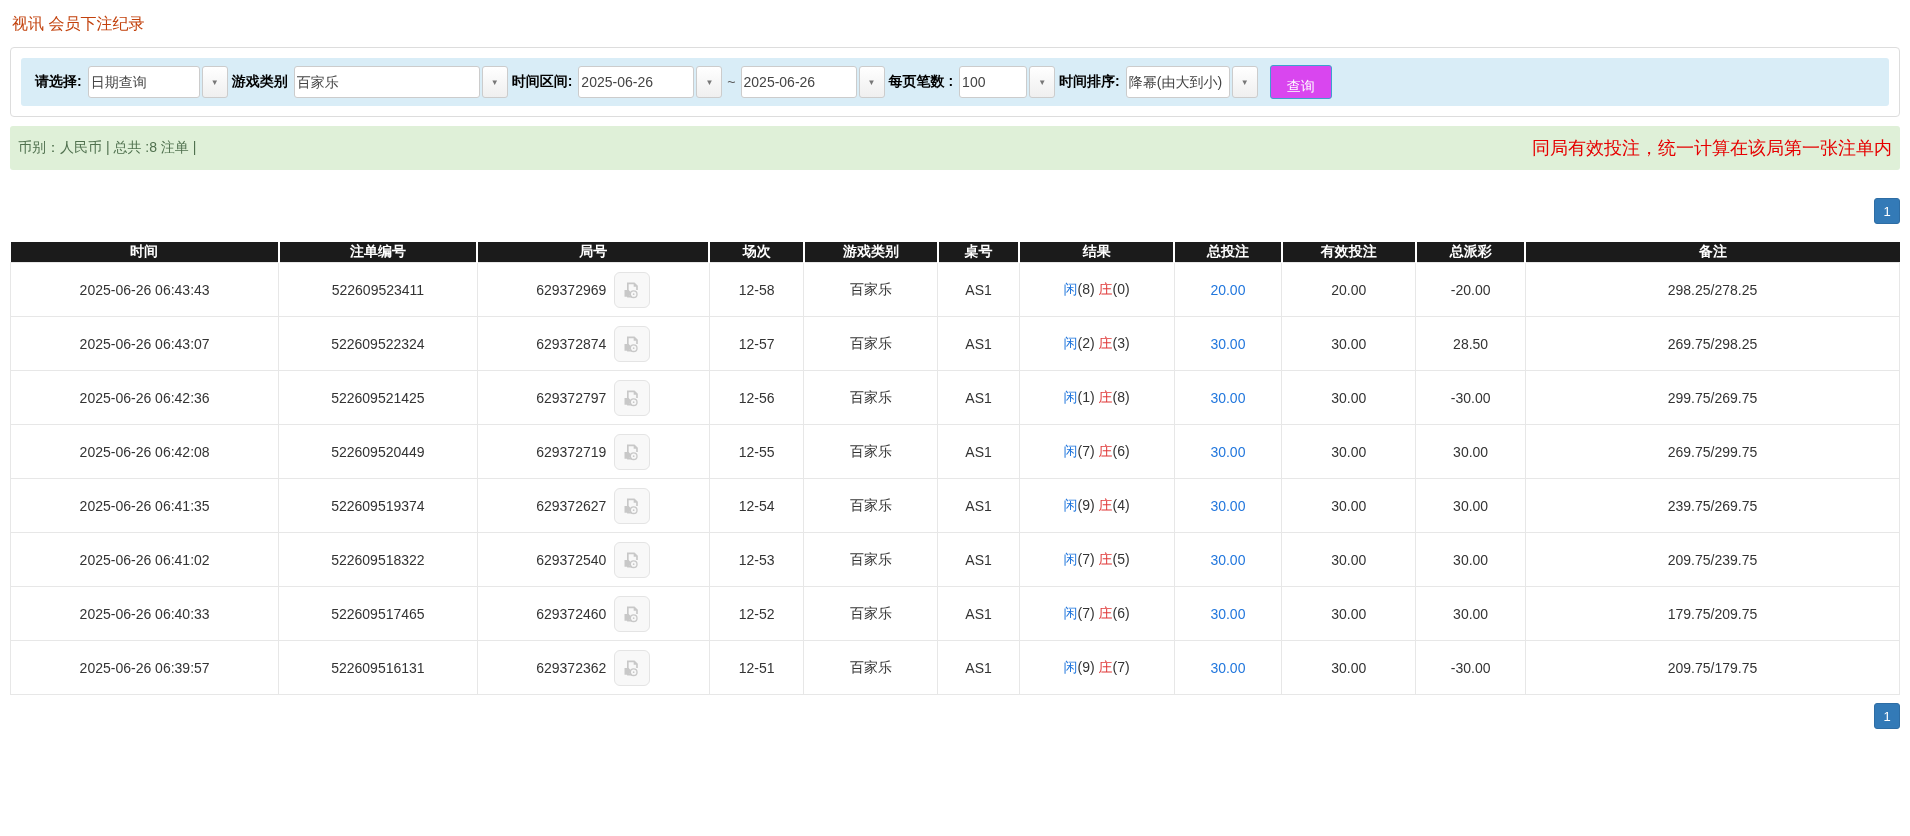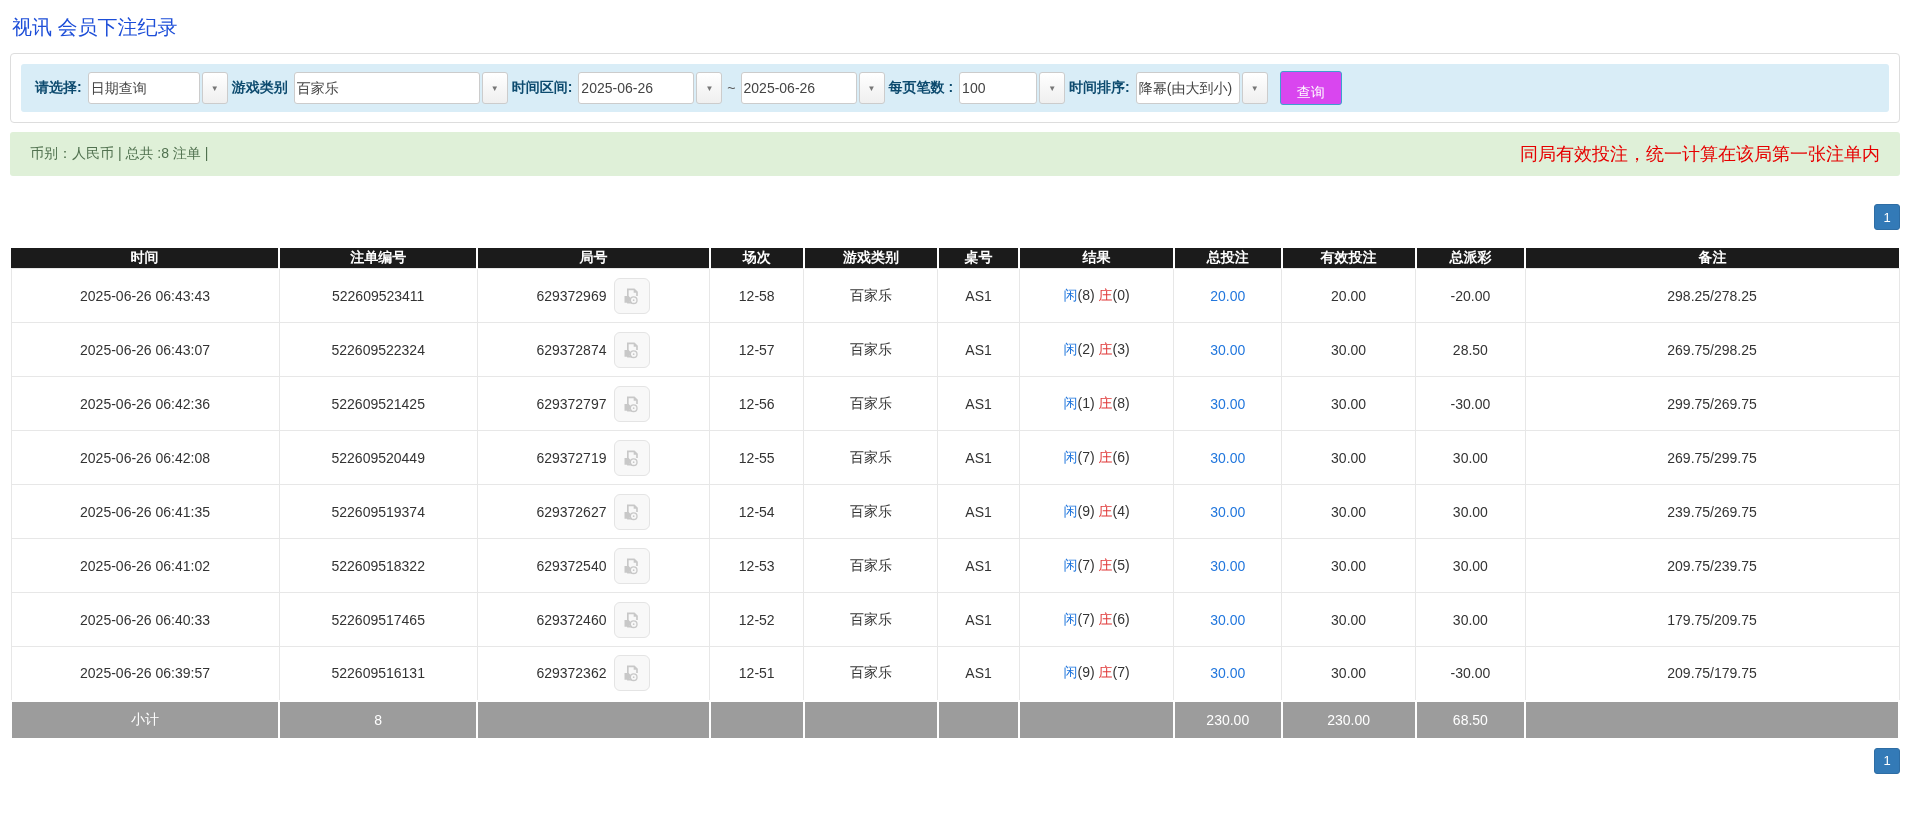--- a/index.html
+++ b/index.html
@@ -6,66 +6,66 @@
   html,body { margin:0; padding:0; }
   body {
     width:1910px; height:836px; overflow:hidden;
     background:#fff; color:#333;
     font-family:"Liberation Sans", sans-serif;
     font-size:14px;
   }
   .page { padding:0 10px; }
 
   .page-title {
-    font-size:20px; font-weight:500; color:#1d4ed8;
+    font-size:16px; font-weight:500; color:#c2410c;
     margin:14px 0 12px 2px;
   }
 
   
   .filter-panel {
     border:1px solid #ddd; border-radius:4px;
     padding:10px; margin-bottom:9px; background:#fff;
   }
   .filter-bar {
     background:#d9edf7; border-radius:3px;
     height:48px; padding:0 12px;
     display:flex; align-items:center; white-space:nowrap;
   }
   .flabel {
-    color:#0c4a6e; font-weight:bold; font-size:14px;
+    color:#000000; font-weight:bold; font-size:14px;
     margin:0 6px 0 4px;
   }
   .flabel:first-child { margin-left:2px; }
   .combo { display:inline-flex; align-items:center; }
   .combo-input {
     background:#fff; border:1px solid #ccc; border-radius:3px;
     height:32px; line-height:30px; padding:0 2px;
     font-size:14px; color:#444; overflow:hidden;
   }
   .combo-caret {
     width:26px; height:32px; margin-left:2px;
     border:1px solid #ccc; border-radius:3px;
     background:linear-gradient(#ffffff,#efefef);
     color:#777; font-size:8px;
     display:inline-flex; align-items:center; justify-content:center;
     cursor:pointer; padding:0;
   }
   .w110{width:112px;} .w185{width:186px;} .w115{width:116px;}
-  .w75{width:78px;}  .w128{width:104px;}
+  .w75{width:68px;}  .w128{width:104px;}
   .tilde { color:#555; margin:0 5px; }
   .search-btn {
     margin-left:12px; height:34px; padding:12px 16px;
     background:#d946ef; border:1px solid #3ea0ce; border-radius:3px;
     color:#fff; font-size:14px; cursor:pointer;
   }
 
   
   .summary-bar {
     background:#dff0d8; border-radius:3px;
-    height:44px; padding:0 20px;
+    height:44px; padding:0 8px;
     display:flex; align-items:center; justify-content:space-between;
   }
   .summary-left { color:#50714f; font-size:14px; }
   .summary-right { color:#e60000; font-size:18px; }
 
   
   .pager { display:flex; justify-content:flex-end; }
   .pager-top { margin:28px 0 18px; }
   .pager-bottom { margin:8px 0 0; }
   .page-btn {
@@ -348,33 +348,20 @@
             </button></td>
           <td>12-51</td>
           <td>百家乐</td>
           <td>AS1</td>
           <td><span class="res-p">闲</span><span class="res-v">(9) </span><span class="res-b">庄</span><span class="res-v">(7)</span></td>
           <td><a class="bet-link">30.00</a></td>
           <td>30.00</td>
           <td class="neg">-30.00</td>
           <td>209.75/179.75</td>
         </tr>
-        <tr class="foot-row">
-          <td>小计</td>
-          <td>8</td>
-          <td></td>
-          <td></td>
-          <td></td>
-          <td></td>
-          <td></td>
-          <td>230.00</td>
-          <td>230.00</td>
-          <td>68.50</td>
-          <td></td>
-        </tr>
       </tbody>
   </table>
 
   <div class="pager pager-bottom">
     <button class="page-btn">1</button>
   </div>
 
 </div>
 
 </body></html>

